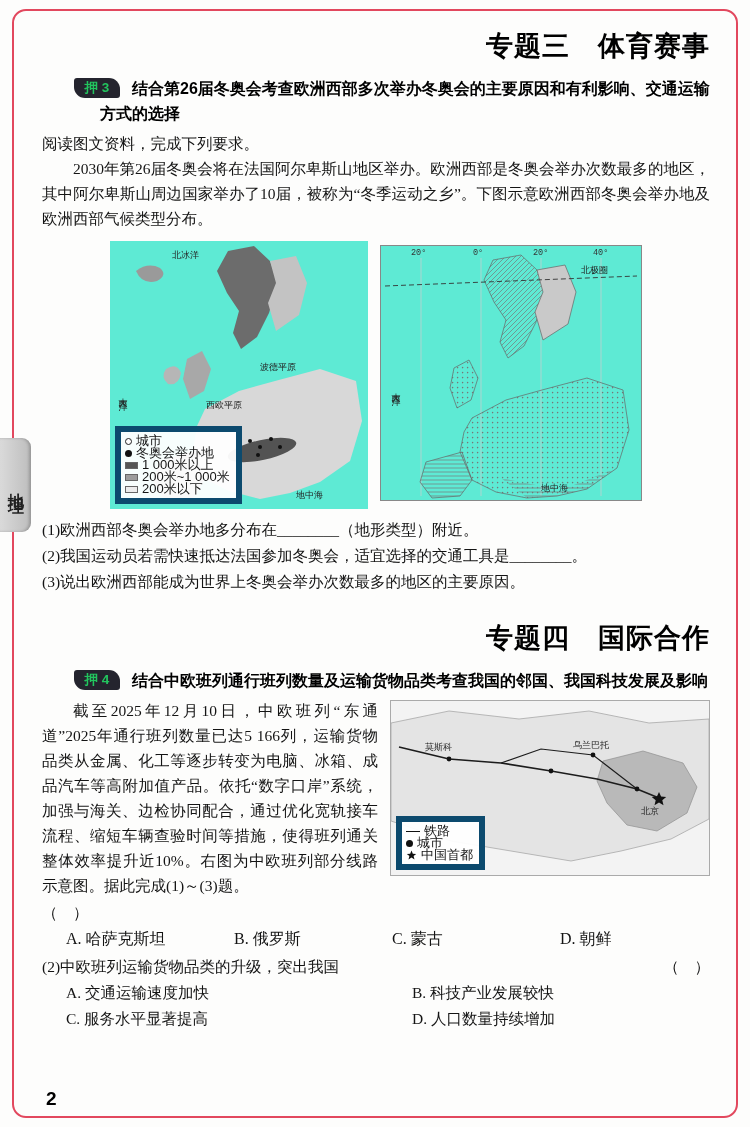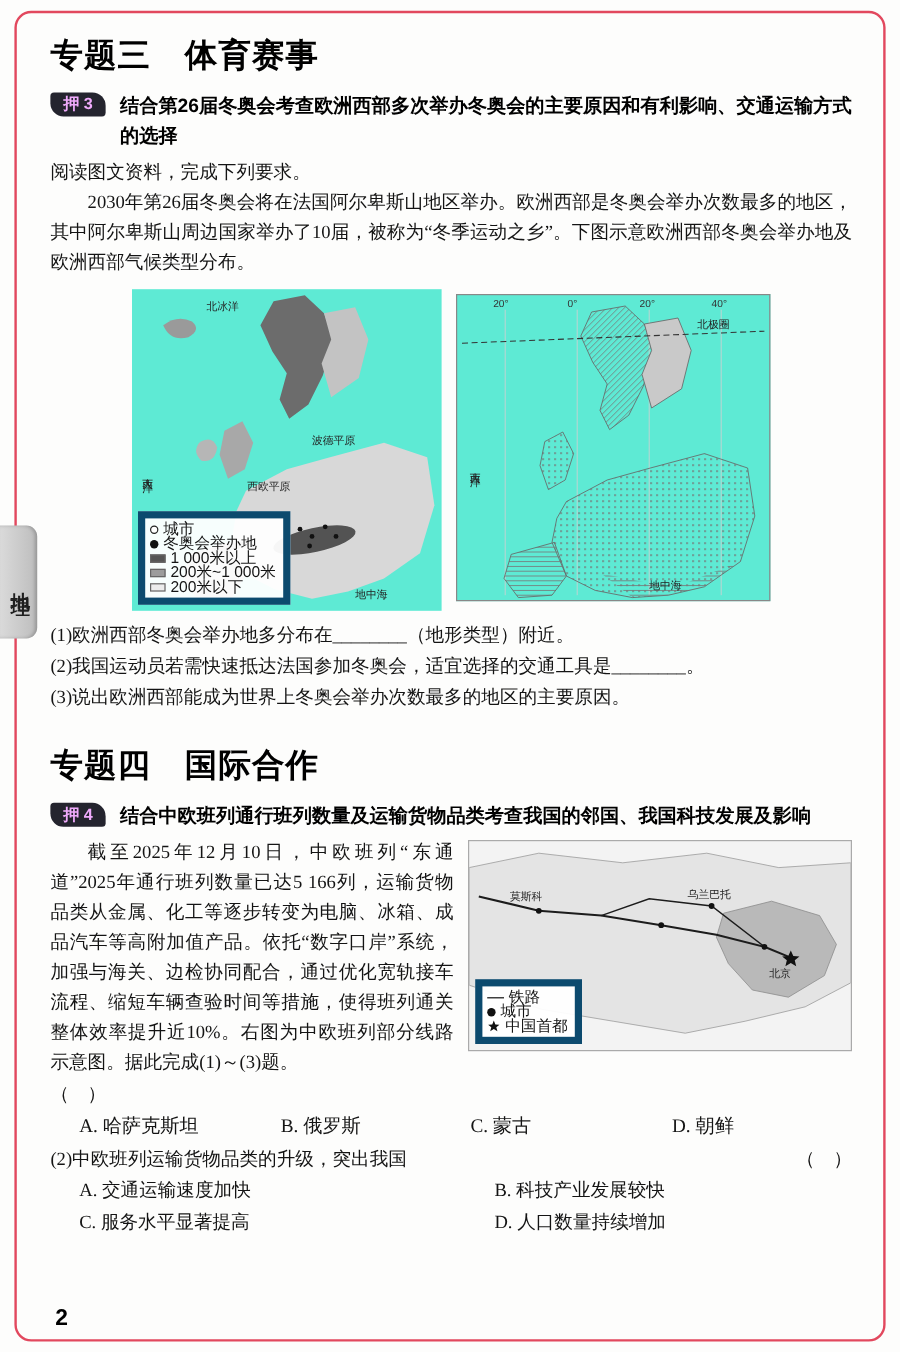--- a/index.html
+++ b/index.html
@@ -18,50 +18,50 @@
     border-radius:0 9px 9px 0; display:flex; align-items:center; justify-content:center;
     box-shadow: inset -2px 0 3px rgba(0,0,0,.2);
   }
   .side-tab span {
     writing-mode:vertical-rl; text-orientation:upright;
     font-family:"Liberation Sans",sans-serif; font-weight:bold;
     font-size:16px; letter-spacing:5px; color:#1f1f1f;
   }
   .content { position:absolute; left:42px; top:22px; width:668px; }
   h1.sec-title {
-    text-align:left; font-family:Liberation Mono, monospace;
+    text-align:right; font-family:Liberation Mono, monospace;
     font-weight:900; font-size:27px; letter-spacing:1px; color:#000;
     margin:6px 0 12px;
   }
   .exam-point {
     font-family:"Liberation Sans",sans-serif; font-weight:bold;
     font-size:16px; line-height:25px; color:#000;
     padding-left:58px; text-indent:-58px; margin:8px 0 5px;
   }
   .badge {
     display:inline-block; width:46px; height:20px; line-height:20px;
-    text-align:center; background:#24242e; color:#f0abfc;
+    text-align:center; background:#24242e; color:#22c55e;
     font-size:13.5px; font-weight:bold; border-radius:3px 11px 3px 11px;
-    margin-right:12px; text-indent:0; vertical-align:2px;
+    margin-right:12px; text-indent:0; vertical-align:2px;margin-left:32px;
   }
   .para { font-size:15.5px; line-height:25px; text-align:justify; }
   .indent { text-indent:2em; }
   .q { font-size:15.5px; line-height:25px; margin-top:1px; }
   .q4 { margin-top:34px; }
 
   .maps-row { display:flex; justify-content:center; gap:12px; margin:10px 0 8px; }
   .map-box { position:relative; background:#5eead4; }
   .map1 { width:258px; height:268px; }
   .map2 { width:262px; height:256px; border:1px solid #888; margin-top:4px; }
   .mlabel {
     position:absolute; font-size:9px; color:#222; white-space:nowrap;
     font-family:"Liberation Sans",sans-serif;
   }
   .vert { writing-mode:vertical-rl; text-orientation:upright; letter-spacing:2px; }
-  .tick { position:absolute; top:2px; font-size:8.5px; font-family:Liberation Sans, sans-serif; color:#333; }
+  .tick { position:absolute; top:2px; font-size:8.5px; font-family:Liberation Mono, monospace; color:#333; }
 
   .legend {
     position:absolute; left:5px; bottom:5px; background:rgba(255,255,255,.95);
     border:6px solid #0c4a6e; padding:3px 6px 3px 4px;
     font-size:13px; line-height:12px; font-family:"Liberation Sans",sans-serif;
   }
   .legend .row { display:flex; align-items:center; gap:4px; white-space:nowrap; }
   .sw { display:inline-block; width:13px; height:7px; border:1px solid #666; flex:0 0 auto; }
   .sw-e1 { background:#555; } .sw-e2 { background:#9c9c9c; } .sw-e3 { background:#ececec; }
   .sym-city { display:inline-block; width:7px; height:7px; border:1.2px solid #222; border-radius:50%; background:#fff; flex:0 0 auto; }

